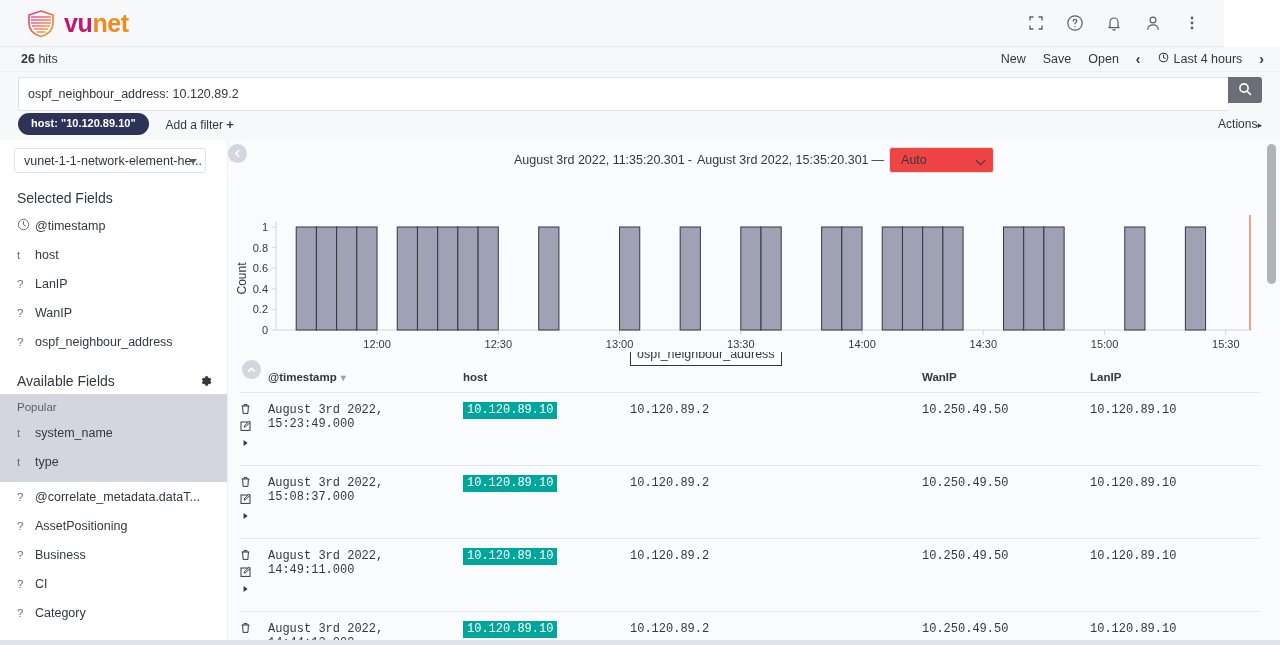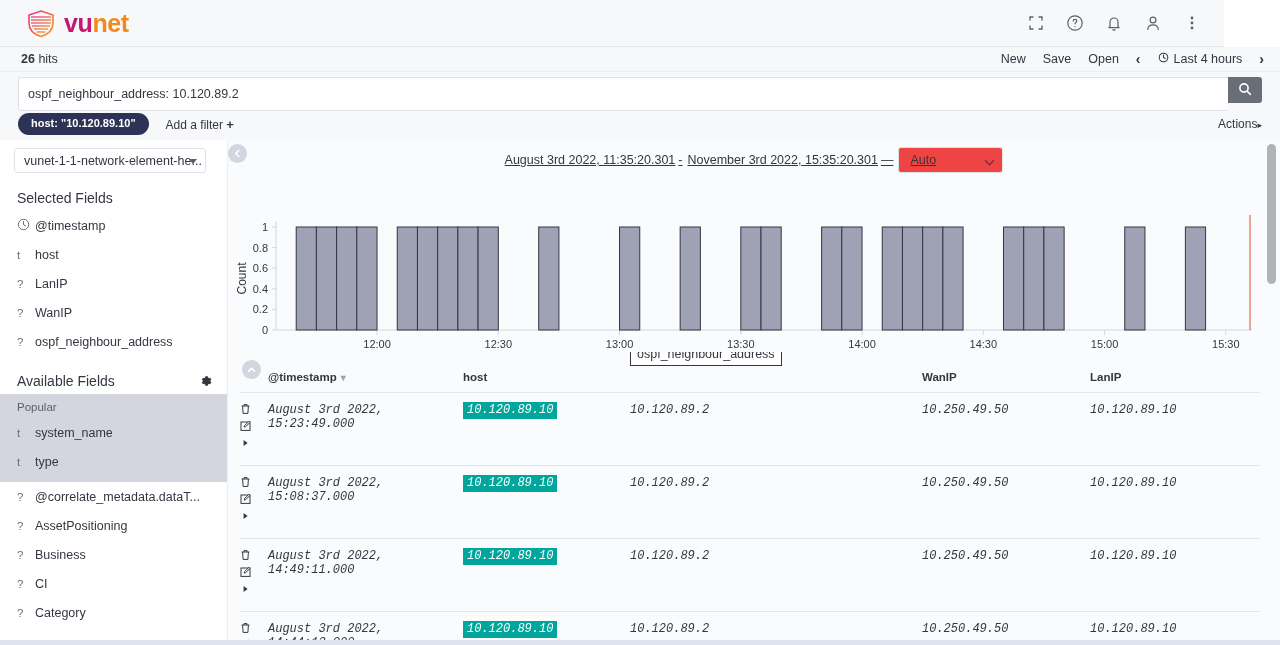--- a/index.html
+++ b/index.html
@@ -119,21 +119,21 @@
   .clock-field { width: 13px; height: 13px; }
   
   .main { flex: 1; height: 510px; background: #fafbfd; position: relative; overflow: hidden; }
   .collapse-btn {
     position: absolute; left: 0px; top: 4px;
     width: 19px; height: 19px; border-radius: 50%;
     background: #d3d6de; color: #ffffff;
     display: flex; align-items: center; justify-content: center;
     font-size: 11px; cursor: pointer; z-index: 5;
   }
-  .chart-head { height: 35px; display: flex; align-items: center; justify-content: center; gap: 0; padding-top: 5px; text-decoration: underline; }
+  .chart-head { height: 35px; display: flex; align-items: center; justify-content: center; gap: 0; padding-top: 5px; }
   .chart-range { font-size: 12.5px; color: #343741; }
   .range-dash { font-size: 12.5px; color: #343741; padding: 0 5px 0 3px; }
   .interval-select {
     width: 105px; height: 26px;
     border: 1px solid #dfe2e8; border-radius: 3px;
     background: #ef4444;
     font-size: 12.5px; color: #343741;
     padding-left: 11px;
     display: flex; align-items: center;
     position: relative; cursor: pointer;
@@ -176,21 +176,20 @@
     top: -17px;
   }
   table.docs td {
     font-size: 12px;
     font-family: "Liberation Mono", monospace;
     color: #343741;
     padding: 10px 0 16px 0;
     border-bottom: 1px solid #e3e6ec;
     vertical-align: top;
     height: 59px;
-    font-style: italic;
   }
   td.actions-cell { width: 26px; padding-top: 9px; }
   .rowicons { display: flex; flex-direction: column; gap: 5px; }
   .rowicon { width: 11px; height: 12px; color: #343741; cursor: pointer; }
   .hl {
     background: #00a69b; color: #ffffff;
     padding: 1px 4px 2px 4px;
     font-family: "Liberation Mono", monospace;
     font-size: 12px;
   }
@@ -395,21 +394,21 @@
   <div class="main">
     <div class="collapse-btn">
       <svg width="9" height="9" viewBox="0 0 9 9" fill="none" stroke="#ffffff" stroke-width="1.6" stroke-linecap="round" stroke-linejoin="round">
           <path d="M5.8 1.5L2.8 4.5l3 3"></path>
         </svg>
     </div>
 
     <div class="chart-head">
       <span class="chart-range">August 3rd 2022, 11:35:20.301</span>
       <span class="range-dash"> - </span>
-      <span class="chart-range">November 3rd 2022, 15:35:20.301</span>
+      <span class="chart-range">August 3rd 2022, 15:35:20.301</span>
       <span class="range-dash">—</span>
       <span class="interval-select">
         <span>Auto</span>
         <span class="caret2"></span>
       </span>
     </div>
 
     <div class="chartbox">
       <svg class="chart-svg" id="chart" width="1042" height="175" viewBox="0 0 1042 175">
           <line x1="48" y1="46" x2="48" y2="155" stroke="#d3d6de" stroke-width="1"></line>

